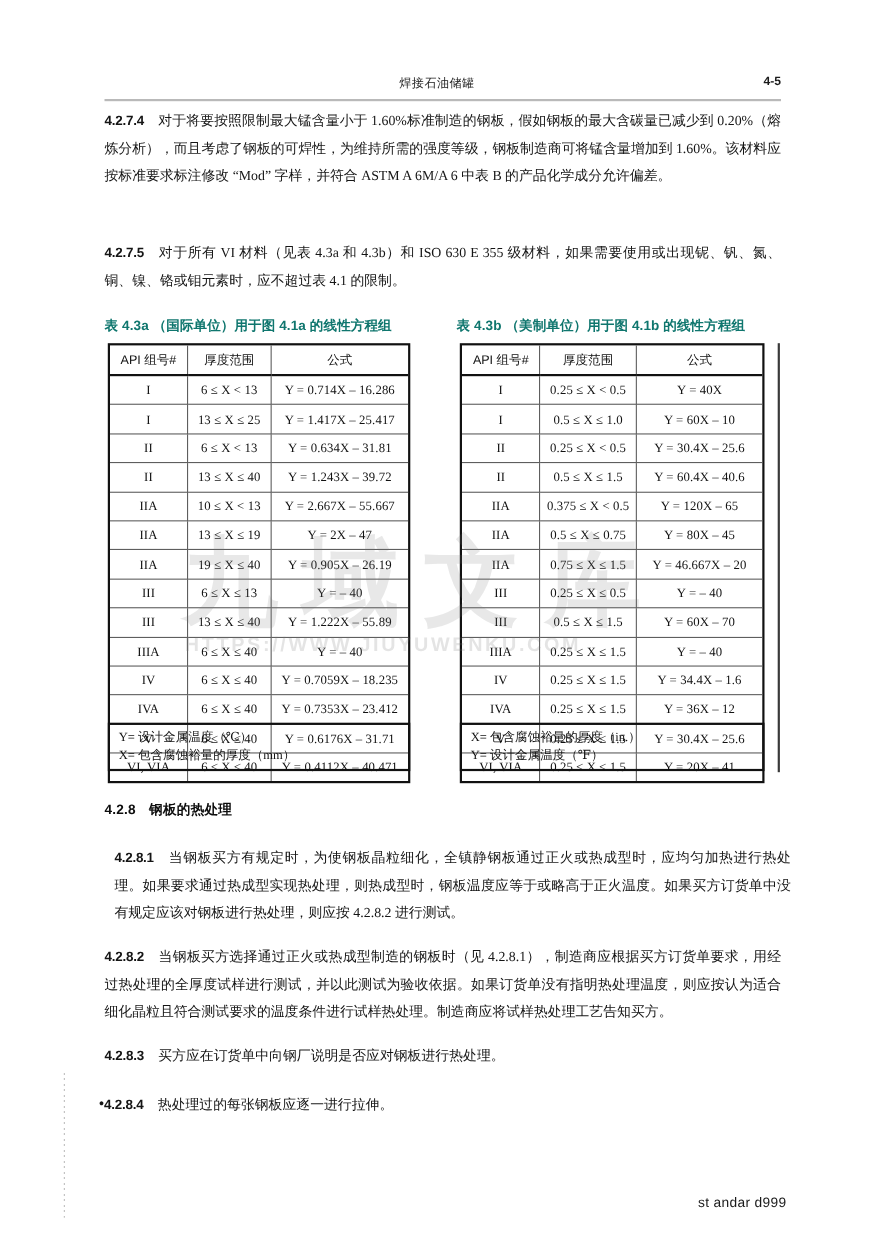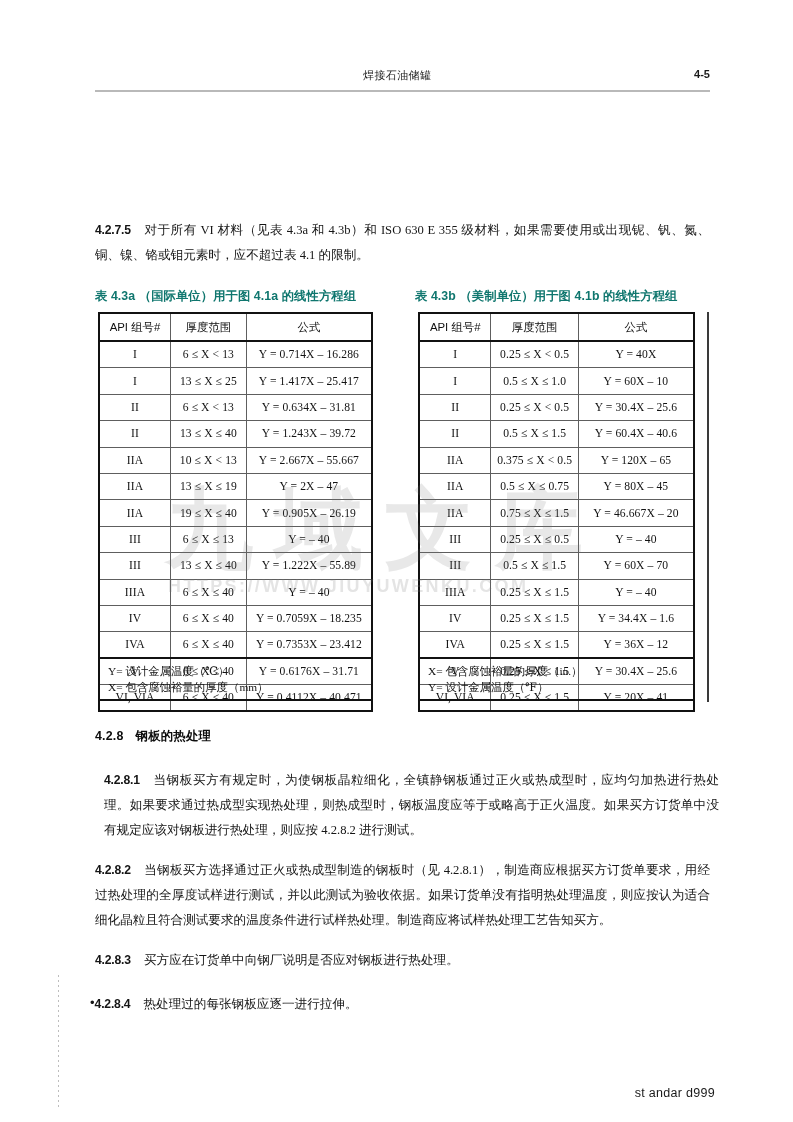--- a/index.html
+++ b/index.html
@@ -251,20 +251,23 @@
 <body>
 
 <div class="page">
 
   <div class="page-header">
     <div class="hdr-title">焊接石油储罐</div>
     <div class="hdr-page">4-5</div>
   </div>
   <div class="header-rule"></div>
 
+  <div class="body-block" style="left:95px; top:98px; width:615px;">
+    <span class="num">4.2.7.4</span><span class="gap"></span><span>对于将要按照限制最大锰含量小于 1.60%标准制造的钢板，假如钢板的最大含碳量已减少到 0.20%（熔炼分析），而且考虑了钢板的可焊性，为维持所需的强度等级，钢板制造商可将锰含量增加到 1.60%。该材料应按标准要求标注修改 “Mod” 字样，并符合 ASTM A 6M/A 6 中表 B 的产品化学成分允许偏差。</span>
+  </div>
 
   <div class="body-block" style="left:95px; top:218px; width:615px;">
     <span class="num">4.2.7.5</span><span class="gap"></span><span>对于所有 VI 材料（见表 4.3a 和 4.3b）和 ISO 630 E 355 级材料，如果需要使用或出现铌、钒、氮、铜、镍、铬或钼元素时，应不超过表 4.1 的限制。</span>
   </div>
 
   <div class="tbl-caption" style="left:95px; top:288px;">表 4.3a  （国际单位）用于图 4.1a 的线性方程组</div>
 
   <div class="tbl-wrap" style="left:98px; top:312px; width:275px;">
     <table class="eq">
       <colgroup>

